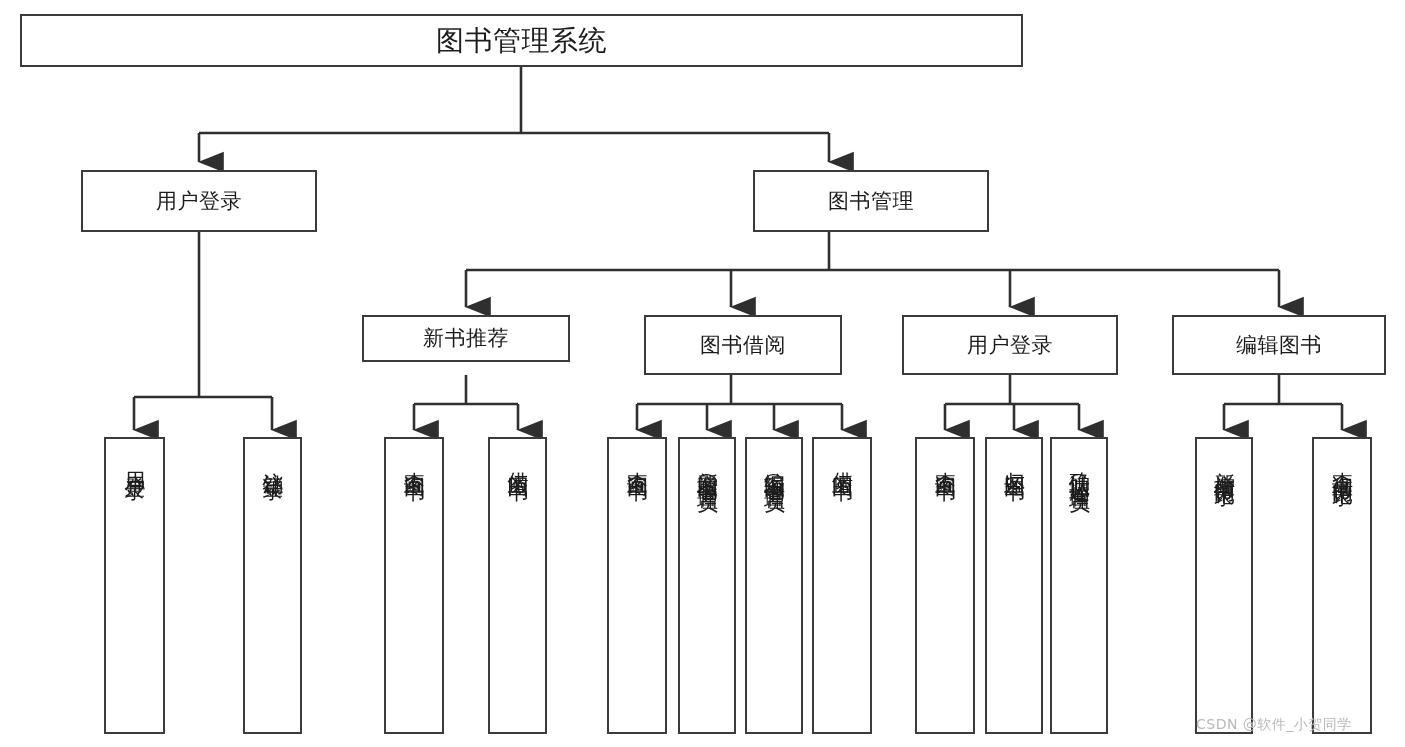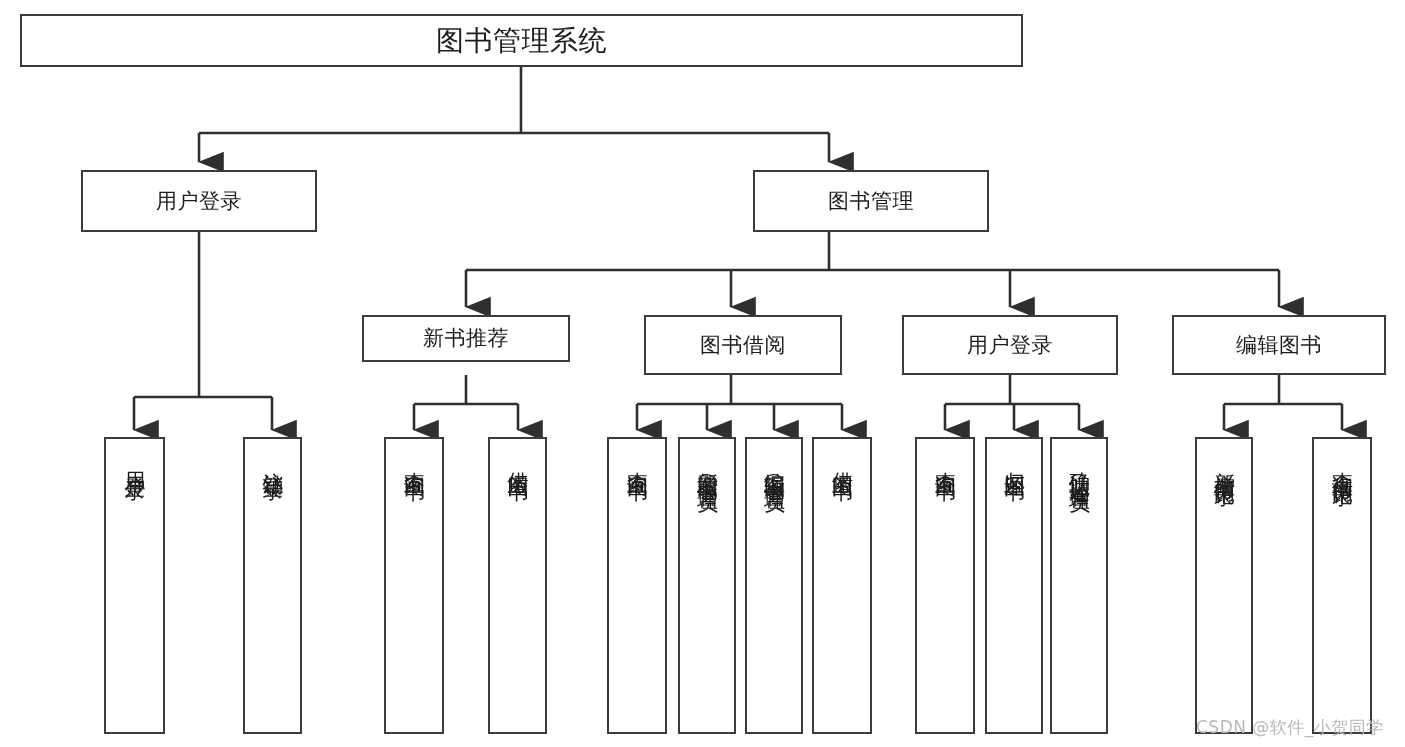--- a/index.html
+++ b/index.html
@@ -58,21 +58,21 @@
   .node.vert .lbl {
     writing-mode: vertical-rl;
     text-orientation: upright;
     font-size: 21px;
     line-height: 1;
     letter-spacing: 3px;
     white-space: normal;
   }
   .watermark {
     position: absolute;
-    font-size: 17px;
+    font-size: 14px;
     color: #b9b9b9;
     white-space: nowrap;
     letter-spacing: 0.5px;
   }
 </style>
 </head>
 <body>
 
 <div id="canvas">
 

